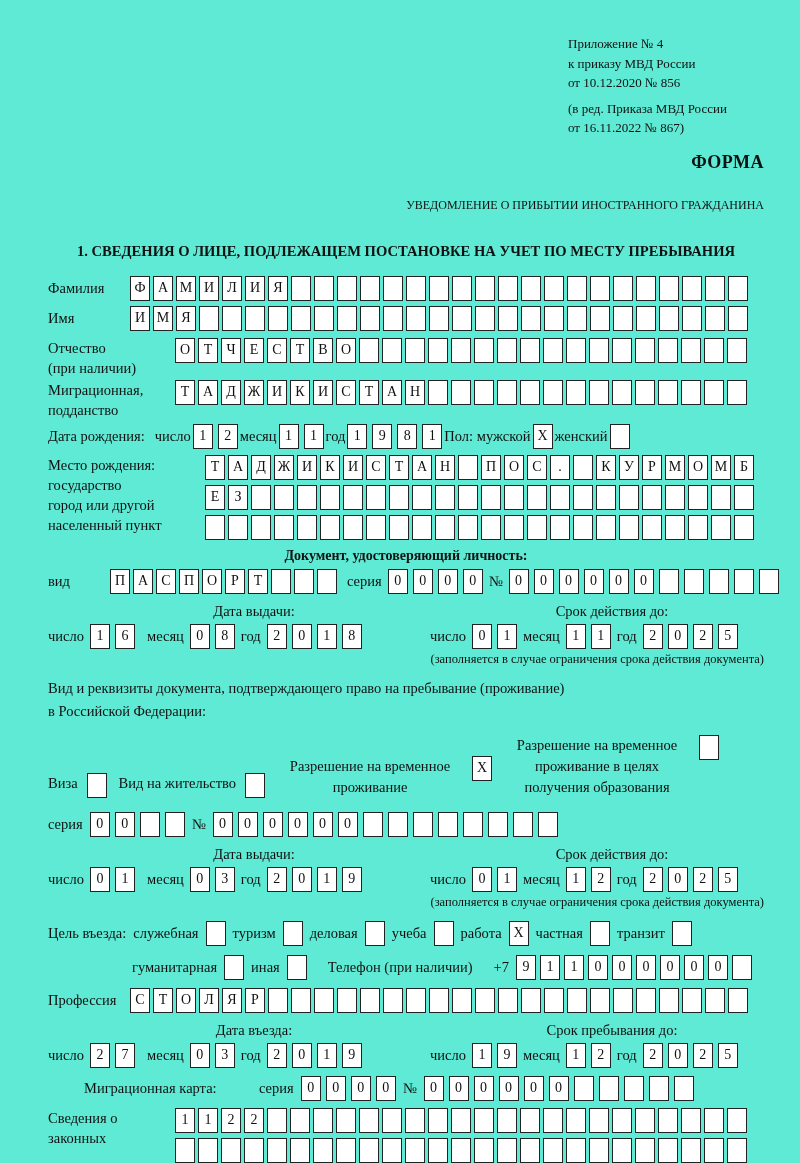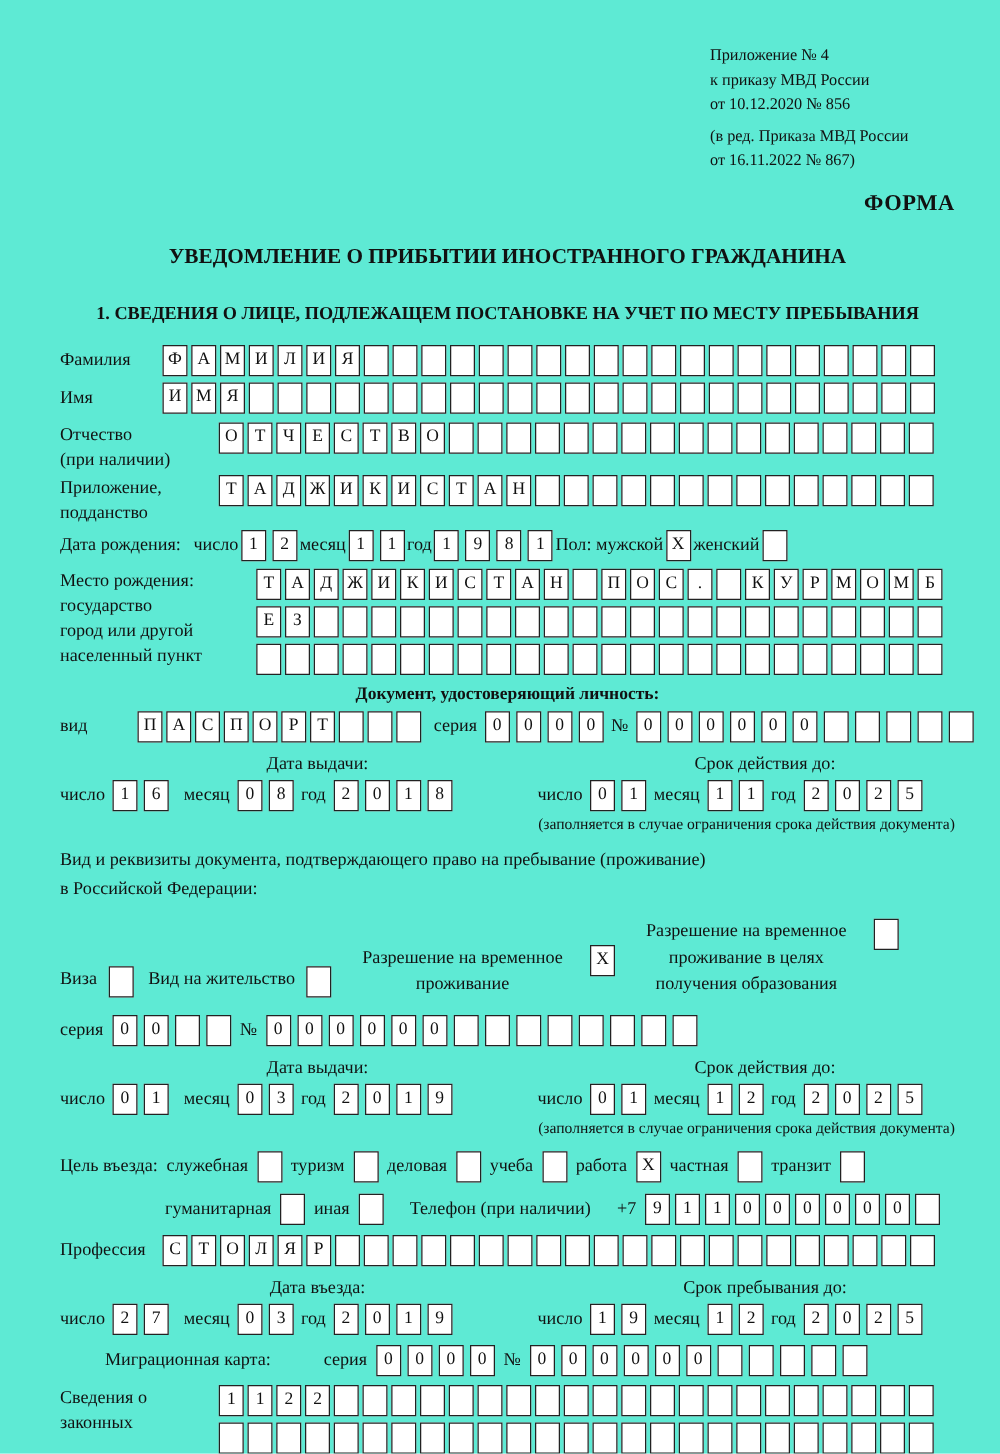--- a/index.html
+++ b/index.html
@@ -5,21 +5,21 @@
   html,body{margin:0;padding:0;background:#fff;}
   body{width:800px;height:1163px;font-family:"Liberation Serif","DejaVu Serif",serif;color:#111;}
   .page{box-sizing:border-box;width:800px;height:1163px;padding:34px 36px 10px 48px;overflow:hidden;background:#5eead4;}
 
   
   .hdr{margin-left:auto;width:196px;font-size:13px;line-height:1.5;}
   .hdr .grp2{margin-top:6px;}
   .forma{margin-top:14px;text-align:right;font-weight:bold;font-size:18px;letter-spacing:.5px;}
 
   
-  .title{margin-top:20px;text-align:center;font-weight:bold;font-size:17px;line-height:24px;}
+  .title{margin-top:20px;text-align:right;font-weight:normal;font-size:12px;line-height:24px;}
   .uline{display:inline-block;width:62px;border-bottom:2px solid #333;margin-left:10px;height:14px;}
   .sect{margin-top:26px;text-align:center;font-weight:bold;font-size:14.6px;}
 
   
   .row{display:flex;align-items:center;margin-top:5px;}
   .row.top{align-items:flex-start;}
   .lbl{font-size:14.5px;flex:0 0 auto;}
   .lbl2{font-size:14.5px;line-height:20px;flex:0 0 auto;}
   .w82{width:82px;}
   .w127{width:127px;}
@@ -166,21 +166,21 @@
         <span class="cell"></span>
         <span class="cell"></span>
         <span class="cell"></span>
         <span class="cell"></span>
         <span class="cell"></span>
       </div>
   </div>
 
   <div class="row top" style="margin-top:2px;">
     <div class="lbl2 w127">
-      <div>Приложение,</div>
+      <div>Миграционная,</div>
       <div>подданство</div>
     </div>
     <div class="cells">
         <span class="cell">Т</span>
         <span class="cell">А</span>
         <span class="cell">Д</span>
         <span class="cell">Ж</span>
         <span class="cell">И</span>
         <span class="cell">К</span>
         <span class="cell">И</span>

